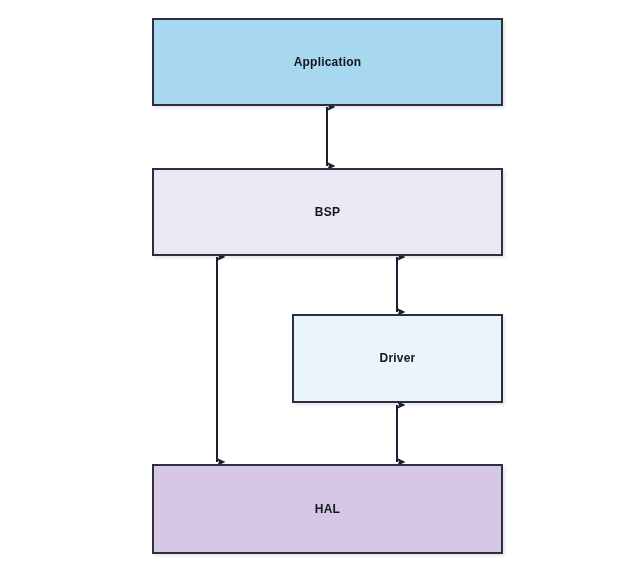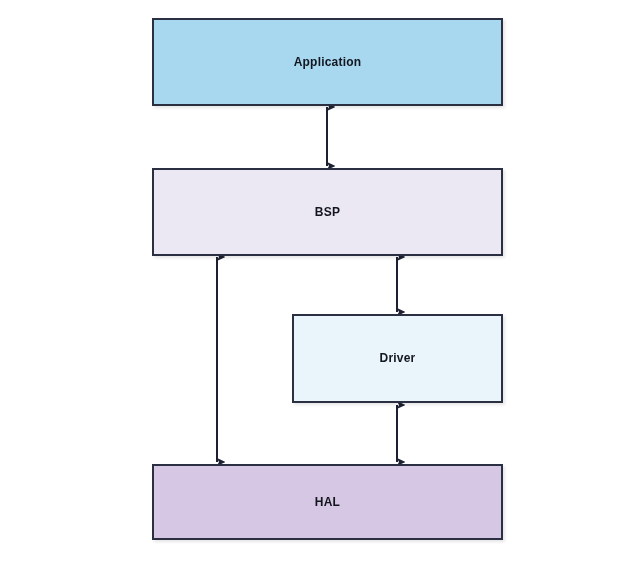--- a/index.html
+++ b/index.html
@@ -102,17 +102,17 @@
   </div>
 
   <div class="node" id="node-driver" style="left: 292px; top: 314px; width: 211px; height: 89px; background: rgb(234, 244, 251); border-color: rgb(43, 47, 66);">
     <span class="node-label">Driver</span>
   </div>
 
   <div class="node" id="node-bsp" style="left: 152px; top: 168px; width: 351px; height: 88px; background: rgb(236, 232, 243); border-color: rgb(43, 47, 66);">
     <span class="node-label">BSP</span>
   </div>
 
-  <div class="node" id="node-hal" style="left: 152px; top: 464px; width: 351px; height: 76px; background: rgb(214, 200, 228); border-color: rgb(43, 47, 66);">
+  <div class="node" id="node-hal" style="left: 152px; top: 464px; width: 351px; height: 90px; background: rgb(214, 200, 228); border-color: rgb(43, 47, 66);">
     <span class="node-label">HAL</span>
   </div>
 
 </div>
 
 </body></html>

